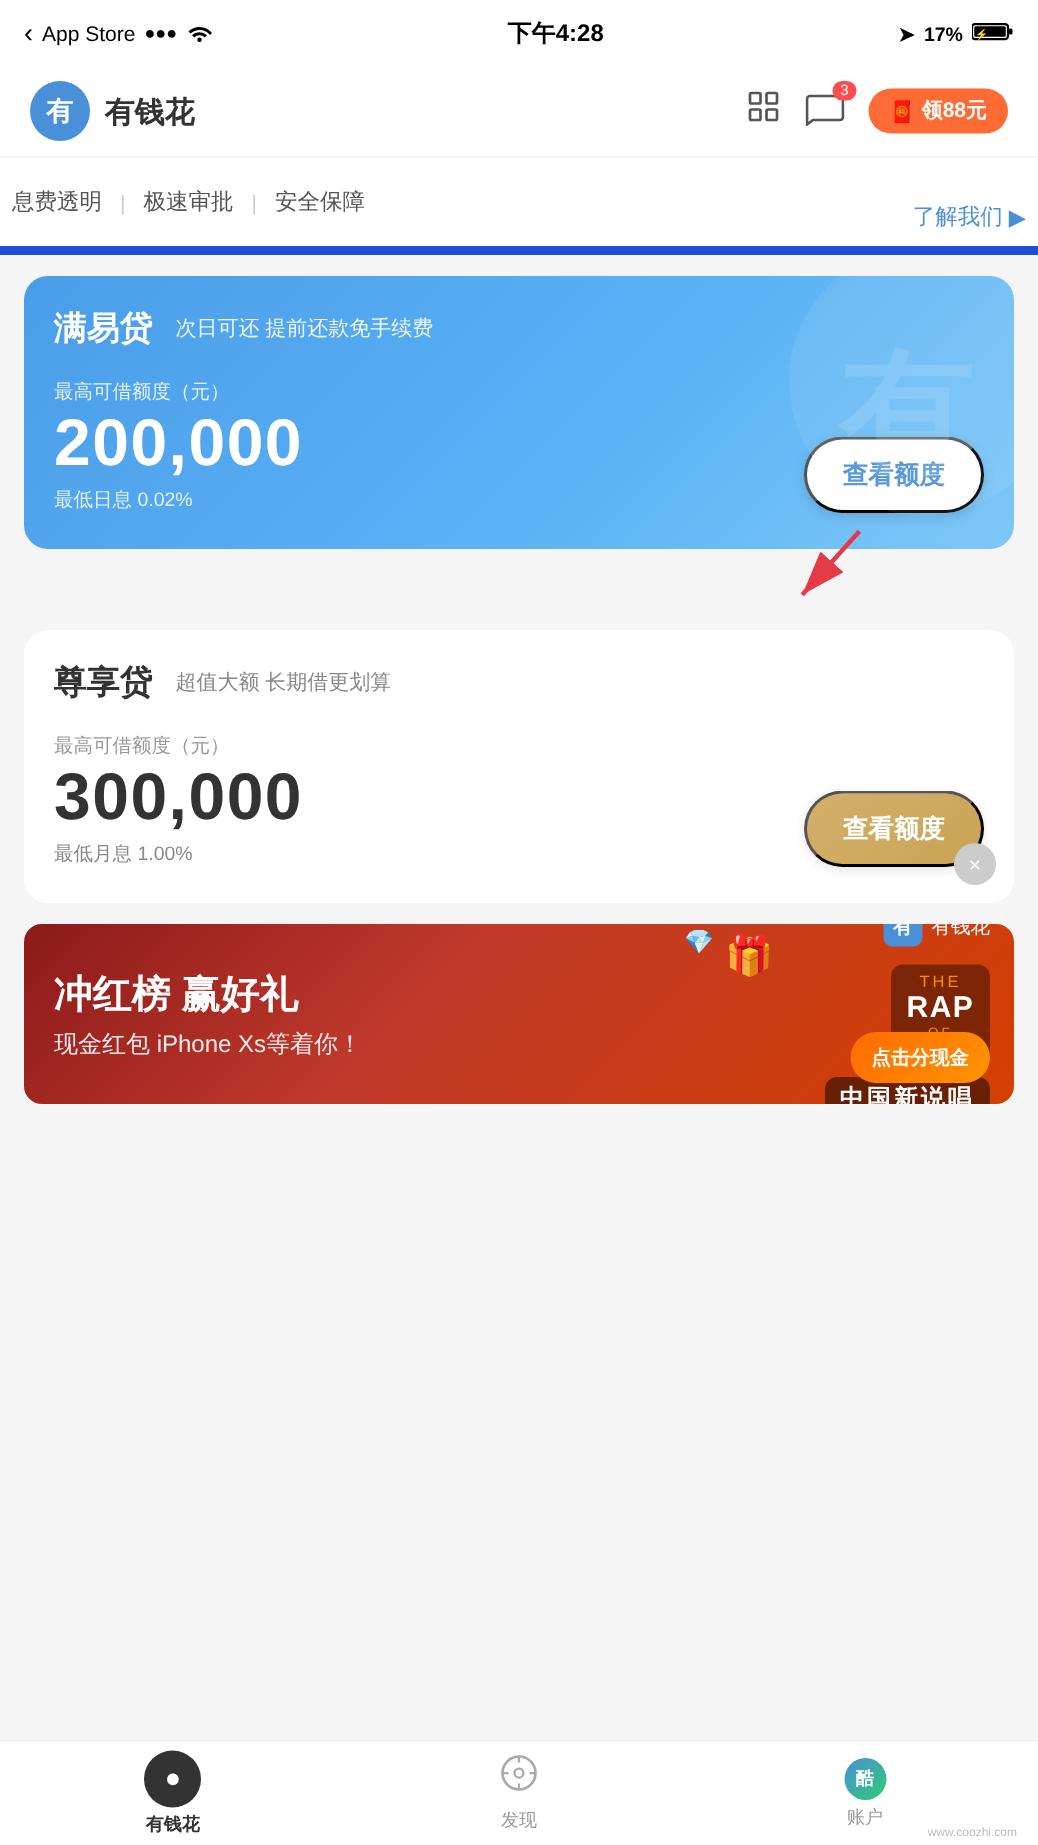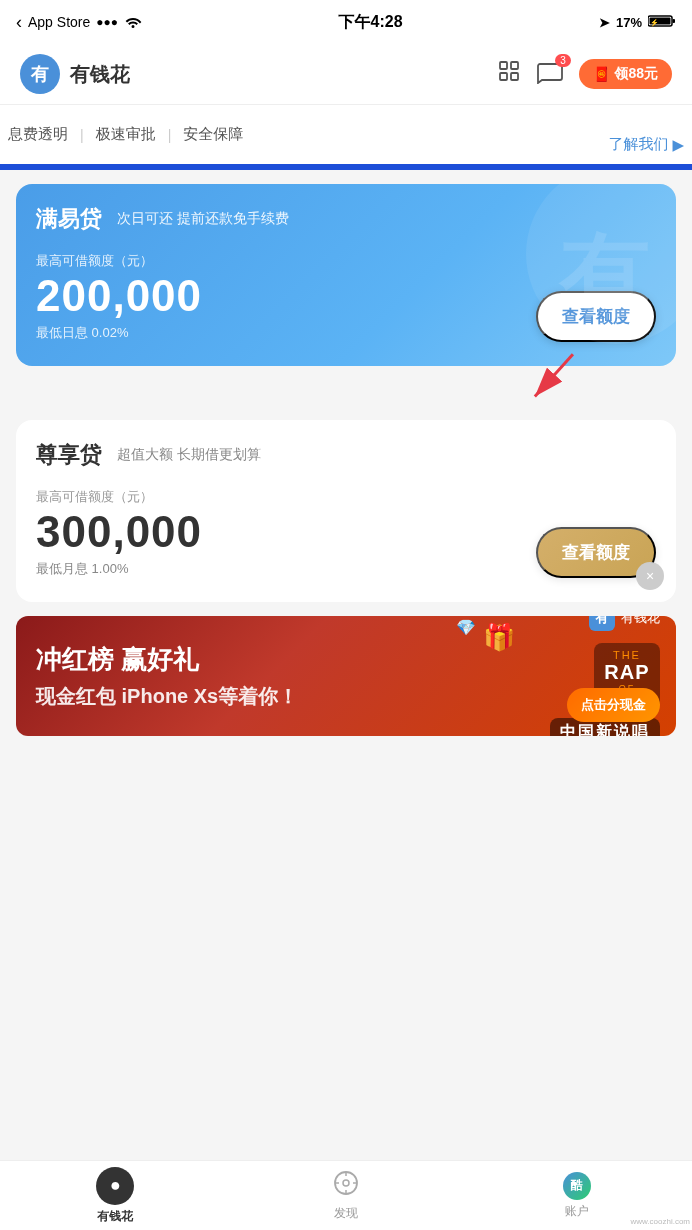--- a/index.html
+++ b/index.html
@@ -292,23 +292,22 @@
       flex-direction: column;
       justify-content: center;
     }
     .banner-title {
       font-size: 26px;
       font-weight: 800;
       color: #fff;
       margin-bottom: 6px;
     }
     .banner-sub {
-      font-size: 20px;
+      font-size: 16px;
       color: rgba(255,255,255,0.9);
-      font-weight: bold;
     }
     .cash-btn {
       background: linear-gradient(135deg, #ff6b00, #ff9500);
       color: #fff;
       border-radius: 20px;
       padding: 8px 14px;
       font-size: 13px;
       font-weight: 600;
       white-space: nowrap;
     }
@@ -532,15 +531,15 @@
     </span>
     <span class="nav-label">发现</span>
   </div>
   <div class="nav-item" style="position:relative;">
     <div style="display:flex;align-items:center;gap:4px;">
       <div style="width:28px;height:28px;border-radius:50%;background:linear-gradient(135deg,#4a90d9,#2ecc71);display:flex;align-items:center;justify-content:center;">
         <span style="color:#fff;font-size:12px;font-weight:bold;">酷</span>
       </div>
     </div>
     <span class="nav-label">账户</span>
-    <span style="position:absolute;bottom:2px;right:2px;font-size:8px;color:#bbb;">www.coozhi.com</span>
+    <span style="position:absolute;bottom:2px;right:14px;font-size:8px;color:#bbb;">www.coozhi.com</span>
   </div>
 </div>
 
 </body></html>

